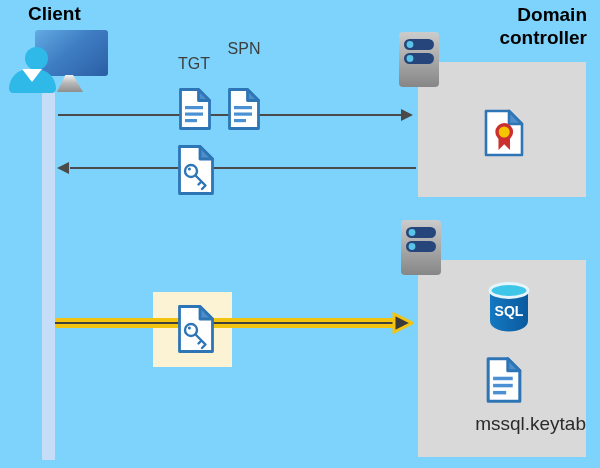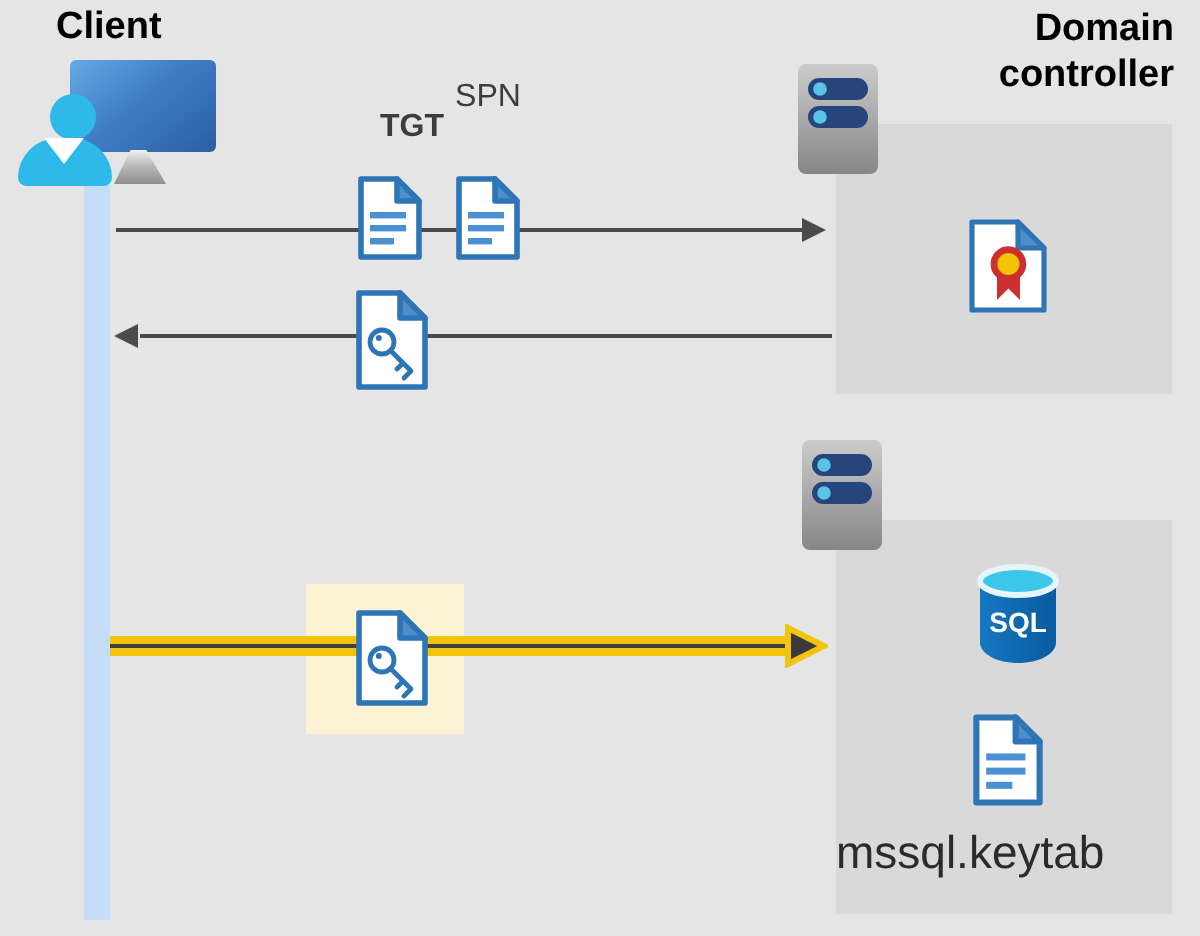--- a/index.html
+++ b/index.html
@@ -1,17 +1,17 @@
 <!DOCTYPE html>
 <html><head>
 <meta charset="utf-8">
 <style>
   html,body{margin:0;padding:0;background:#fff;}
   #canvas{
-    position:relative;width:600px;height:468px;background:#e5e5e5;overflow:hidden;
+    position:relative;width:600px;height:468px;background:#7dd3fc;overflow:hidden;
     font-family:"Liberation Sans","DejaVu Sans",sans-serif;
   }
   .abs{position:absolute;}
   .title{font-weight:bold;color:#000;font-size:19px;line-height:23px;}
   .smalllabel{font-size:16px;color:#3d3d3d;text-align:center;}
   .graybox{background:#d9d9d9;}
   
   .monitor{left:35px;top:30px;width:73px;height:46px;border-radius:3px;
     background:linear-gradient(140deg,#63ABE3 0%,#3F7EC4 45%,#2B5EA4 100%);}
   .stand{left:57px;top:75px;width:26px;height:17px;
@@ -55,21 +55,21 @@
     <polygon points="2,2 20,11 2,20" fill="#3A3A3A" stroke="#F2C410" stroke-width="3"></polygon>
   </svg>
 
   <div class="abs title" style="left:28px;top:2px;">Client</div>
   <div class="abs monitor"></div>
   <div class="abs stand"></div>
   <div class="abs head"></div>
   <div class="abs body"></div>
   <div class="abs collar"></div>
 
-  <div class="abs smalllabel" style="left:188px;top:55px;width:36px;font-weight:bold;">TGT</div>
+  <div class="abs smalllabel" style="left:176px;top:55px;width:36px;">TGT</div>
   <div class="abs smalllabel" style="left:226px;top:40px;width:36px;">SPN</div>
 
   <svg class="abs icon" style="left:178px;top:87px;" width="34" height="44" viewBox="0 0 34 44">
     <path d="M2.5 2.5 H20.5 L31.5 13.5 V41.5 H2.5 Z" fill="#fff" stroke="#2E75B6" stroke-width="2.8" stroke-linejoin="round"></path>
     <path d="M20.5 2.5 V13.5 H31.5 Z" fill="#4E8FCB" stroke="#2E75B6" stroke-width="2.8" stroke-linejoin="round"></path>
     <rect x="7" y="19" width="18" height="3.2" fill="#4A90D2"></rect>
     <rect x="7" y="25.5" width="18" height="3.2" fill="#4A90D2"></rect>
     <rect x="7" y="32" width="12" height="3.2" fill="#4A90D2"></rect>
   </svg>
 
@@ -139,15 +139,15 @@
     <text x="22" y="35" text-anchor="middle" font-family="Liberation Sans, sans-serif" font-size="14" font-weight="bold" fill="#ffffff">SQL</text>
   </svg>
 
   <svg class="abs icon" style="left:484px;top:356px;" width="40" height="48" viewBox="0 0 34 44">
     <path d="M2.5 2.5 H20.5 L31.5 13.5 V41.5 H2.5 Z" fill="#fff" stroke="#2E75B6" stroke-width="2.8" stroke-linejoin="round"></path>
     <path d="M20.5 2.5 V13.5 H31.5 Z" fill="#4E8FCB" stroke="#2E75B6" stroke-width="2.8" stroke-linejoin="round"></path>
     <rect x="7" y="19" width="18" height="3.2" fill="#4A90D2"></rect>
     <rect x="7" y="25.5" width="18" height="3.2" fill="#4A90D2"></rect>
     <rect x="7" y="32" width="12" height="3.2" fill="#4A90D2"></rect>
   </svg>
-  <div class="abs" style="left:418px;top:413px;width:168px;text-align:left;font-size:23px;color:#2b2b2b;">mssql.keytab</div>
+  <div class="abs" style="left:418px;top:413px;width:168px;text-align:right;font-size:19px;color:#2b2b2b;">mssql.keytab</div>
 
 </div>
 
 </body></html>

